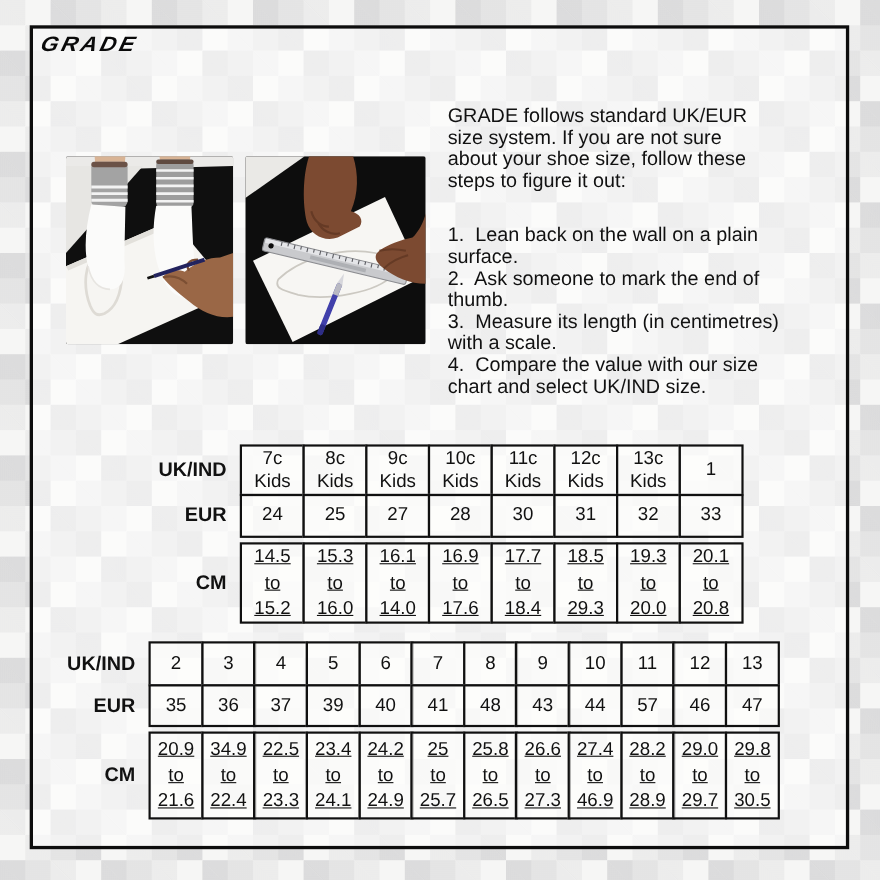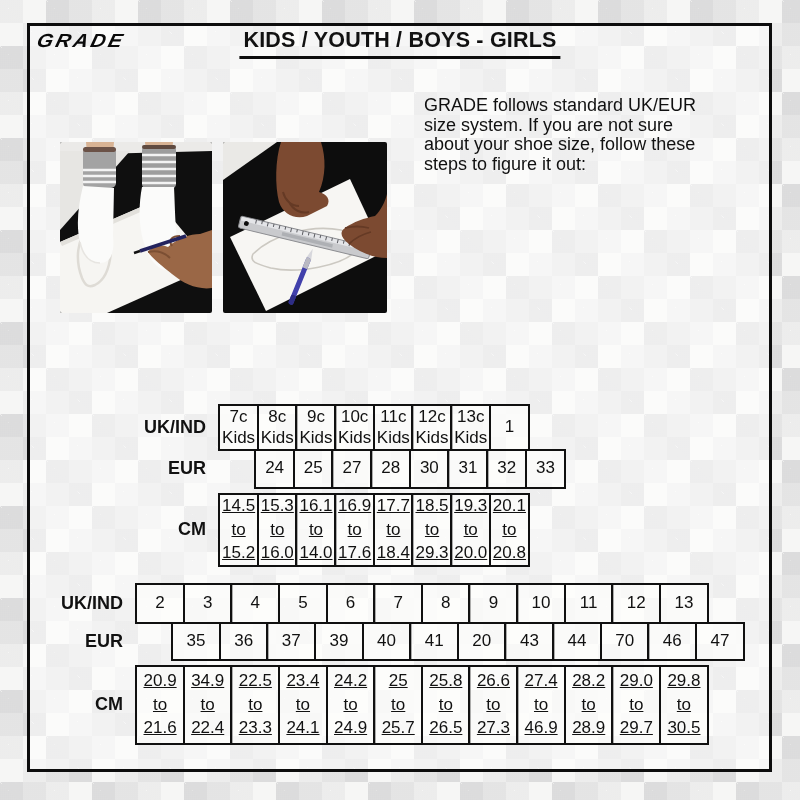--- a/index.html
+++ b/index.html
@@ -16,58 +16,57 @@
   }
   .frame{position:absolute;left:27px;top:23px;width:739px;height:743px;
     border:3.5px solid #0d0d0d;background:rgba(255,255,255,0.5);}
   .logo{position:absolute;left:40px;top:30px;font-size:19px;font-weight:bold;font-style:italic;
     letter-spacing:2.5px;transform:skewX(-14deg) scaleX(1.08);transform-origin:left top;color:#0a0a0a;}
   .title{position:absolute;left:50%;transform:translateX(-50%);top:28px;font-size:21.5px;font-weight:bold;
     white-space:nowrap;border-bottom:3px solid #0d0d0d;padding:0 4px 3px 4px;letter-spacing:0.2px;}
   .photo{position:absolute;border-radius:2px;overflow:hidden;}
   .photo1{left:60px;top:142px;}
   .photo2{left:223px;top:142px;}
-  .instructions{position:absolute;left:424px;top:96px;width:372px;font-size:18px;line-height:19.6px;}
+  .instructions{position:absolute;left:407px;top:96px;width:372px;font-size:18px;line-height:19.6px;}
   .intro,.step{white-space:pre-wrap;}
   .steps{margin-top:30px;}
   
   .size-table{position:absolute;}
   .trow{display:flex;align-items:stretch;}
   .rlabel{display:flex;align-items:center;justify-content:flex-end;font-weight:bold;font-size:18px;
     padding-right:12px;box-sizing:border-box;}
   .cells{display:flex;}
   .cell{flex:1;border:2.5px solid #101010;margin-left:-2.5px;background:rgba(253,253,252,0.66);
     display:flex;flex-direction:column;align-items:center;justify-content:center;text-align:center;
     font-size:17px;min-width:0;}
   .cell:first-child{margin-left:0;}
   .cell-line{line-height:20.5px;}
-  .trow-eur{margin-top:-2.5px;gap:36px;}
+  .trow-eur{margin-top:-2.5px;}
   .trow-cm{margin-top:4px;}
   .trow-cm .cell-line{line-height:23.5px;text-decoration:underline;}
   .table1{left:96px;top:404px;}
   .table1 .rlabel{width:122px;}
-  .table1 .cells{width:312px;}
+  .table1 .cells{width:458px;}
   .table1 .trow-uk{height:47px;}
   .table1 .trow-eur{height:40px;}
   .table1 .trow-cm{height:74px;}
   .table2{left:22px;top:583px;}
   .table2 .rlabel{width:113px;}
   .table2 .cells{width:574px;}
   .table2 .trow-uk{height:41px;}
   .table2 .trow-eur{height:39px;}
   .table2 .trow-cm{height:80px;}
 </style>
 </head>
 <body>
 
 <div class="page">
   <div class="frame"></div>
 
   <div class="logo">GRADE</div>
-  <div class="title">KIDS / YOUTH / BOYS - GIRLS</div>
 
   <svg class="photo photo1" width="152" height="171" viewBox="0 0 152 171">
     <rect width="152" height="171" fill="#0f0f0f"></rect>
     <polygon points="0,0 152,0 152,9 0,13" fill="#ebeae8"></polygon>
     <polygon points="0,9 70,9 0,88" fill="#e7e6e3"></polygon>
     <polygon points="0,100 97,58 152,124 47,171 0,171" fill="#f6f5f2"></polygon>
     <polygon points="0,100 97,58 99,62 2,104" fill="#e2e0db"></polygon>
     <path d="M22,136 C15,118 17,96 28,89 C40,82 52,90 51,108 C50,126 45,138 35,143 C28,146 25,143 22,136 Z" fill="none" stroke="#dedbd5" stroke-width="2.5"></path>
     <polygon points="26,0 54,0 53,12 27,12" fill="#d8b394"></polygon>
     <rect x="23" y="5" width="33" height="41" rx="5" fill="#a3a3a3"></rect>
@@ -108,20 +107,30 @@
       <rect x="83.5" y="116" width="5" height="11" fill="#b9b9c2"></rect>
       <rect x="83.5" y="156" width="5" height="10" rx="2" fill="#2e2d86"></rect>
     </g>
   </svg>
 
   <div class="instructions">
     <div class="intro">GRADE follows standard UK/EUR
 size system. If you are not sure
 about your shoe size, follow these
 steps to figure it out:</div>
+    <div class="steps">
+        <div class="step">1.  Lean back on the wall on a plain
+surface.</div>
+        <div class="step">2.  Ask someone to mark the end of
+thumb.</div>
+        <div class="step">3.  Measure its length (in centimetres)
+with a scale.</div>
+        <div class="step">4.  Compare the value with our size
+chart and select UK/IND size.</div>
+      </div>
   </div>
 
   <div class="size-table table1">
     <div class="trow trow-uk">
       <div class="rlabel">UK/IND</div>
       <div class="cells">
           <div class="cell">
             <div class="cell-line">7c</div>
             <div class="cell-line">Kids</div>
           </div>
@@ -287,30 +296,30 @@
           <div class="cell">
             <div class="cell-line">39</div>
           </div>
           <div class="cell">
             <div class="cell-line">40</div>
           </div>
           <div class="cell">
             <div class="cell-line">41</div>
           </div>
           <div class="cell">
-            <div class="cell-line">20</div>
+            <div class="cell-line">48</div>
           </div>
           <div class="cell">
             <div class="cell-line">43</div>
           </div>
           <div class="cell">
             <div class="cell-line">44</div>
           </div>
           <div class="cell">
-            <div class="cell-line">70</div>
+            <div class="cell-line">57</div>
           </div>
           <div class="cell">
             <div class="cell-line">46</div>
           </div>
           <div class="cell">
             <div class="cell-line">47</div>
           </div>
         </div>
     </div>
     <div class="trow trow-cm">

